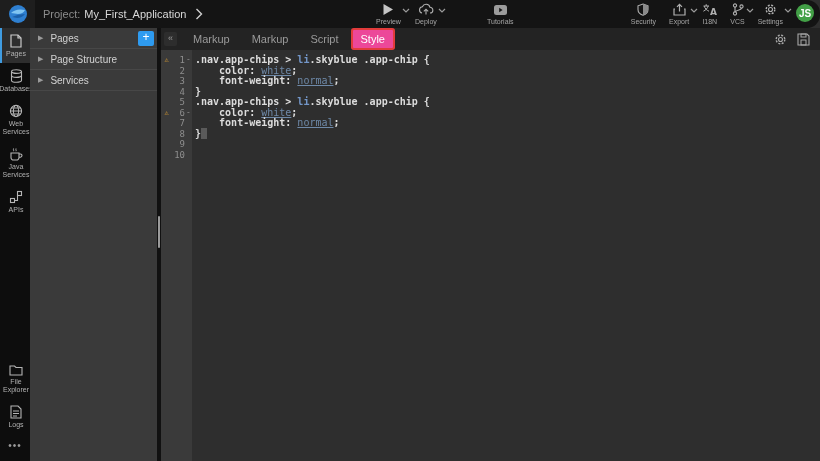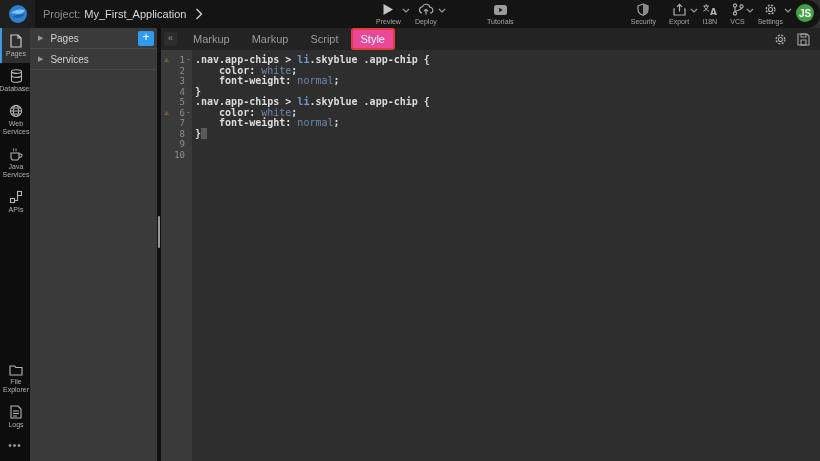--- a/index.html
+++ b/index.html
@@ -68,21 +68,21 @@
             font-family:"DejaVu Sans Mono", monospace; font-size:10px; line-height:10.5px; }
   .gutter { width:31px; background:#3a3a3a; padding-top:5px; flex:none; }
   .gline { display:flex; height:10.5px; align-items:center; }
   .gwarn { width:11px; text-align:center; font-size:7px; color:#e0a030; }
   .gnum { width:13px; text-align:right; color:#8e8e8e; font-size:9px; }
   .gfold { width:7px; text-align:center; color:#8e8e8e; font-size:8px; }
   .codecol { flex:1; padding-top:5px; padding-left:3px; }
   .cline { height:10.5px; white-space:pre; }
   .tk-w { color:#dcdcdc; font-weight:bold; }
   .tk-tag { color:#7396c8; font-weight:bold; }
-  .tk-atom { color:#6e89a8; }
+  .tk-atom { color:#6e89a8;text-decoration:underline; }
   .tk-num { color:#4b6f9f; }
   .tk-cursor { background:#5a5a5a; color:transparent; }
 
   svg { display:block; }
 </style>
 </head>
 <body>
 
 <div class="topbar">
   <div class="logo-cell">
@@ -279,20 +279,24 @@
       </div>
       <div class="rail-more">•••</div>
     </div>
 
   <div class="panel">
     <div id="panel-rows">
         <div class="prow">
           <span class="caret">▶</span>
           <span class="plbl">Pages</span>
           <span class="add-btn">+</span>
+        </div>
+        <div class="prow">
+          <span class="caret">▶</span>
+          <span class="plbl">Page Structure</span>
         </div>
         <div class="prow">
           <span class="caret">▶</span>
           <span class="plbl">Services</span>
         </div>
       </div>
     <div style="flex:1"></div>
   </div>
 
   <div class="splitter">

